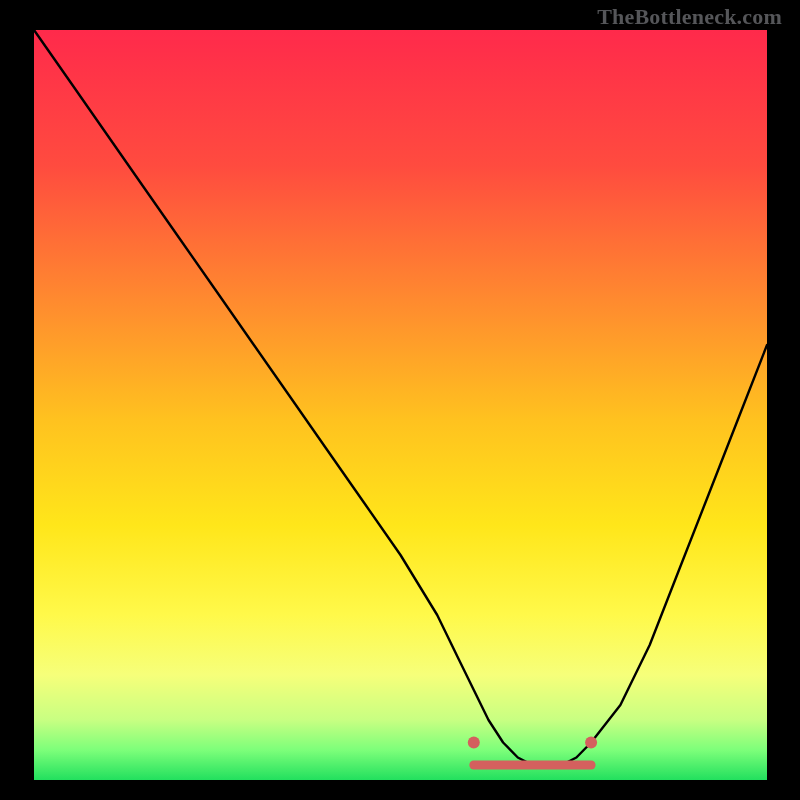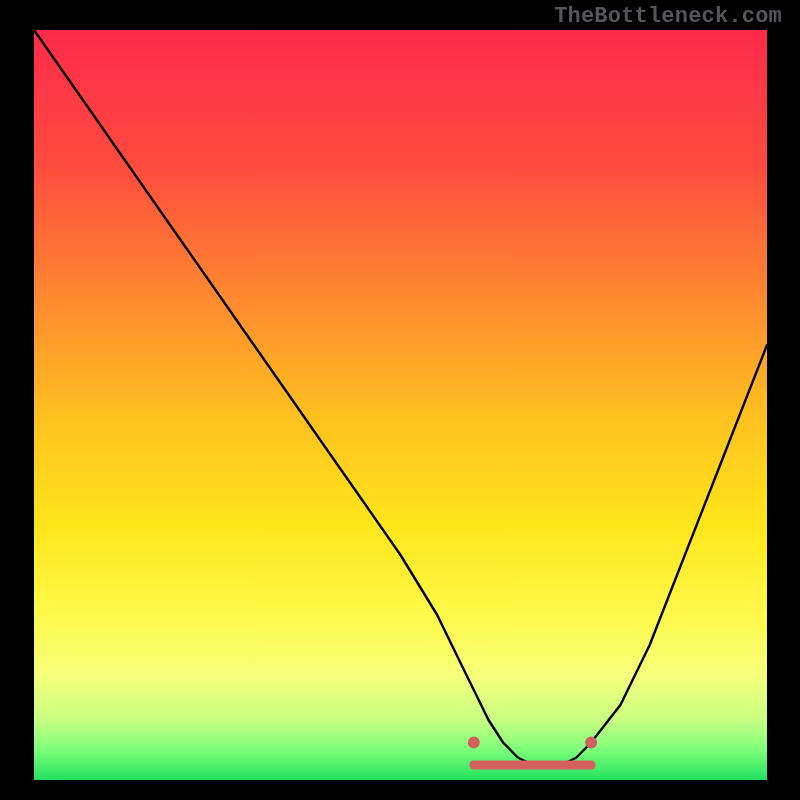--- a/index.html
+++ b/index.html
@@ -13,21 +13,21 @@
   .frame {
     position: relative;
     width: 800px;
     height: 800px;
     background: #000;
   }
   .watermark {
     position: absolute;
     top: 4px;
     right: 18px;
-    font-family: Liberation Mono, monospace;
+    font-family: Liberation Serif, serif;
     font-size: 22px;
     font-weight: bold;
     color: #555659;
     letter-spacing: 0.2px;
   }
   svg {
     position: absolute;
     top: 0;
     left: 0;
   }

